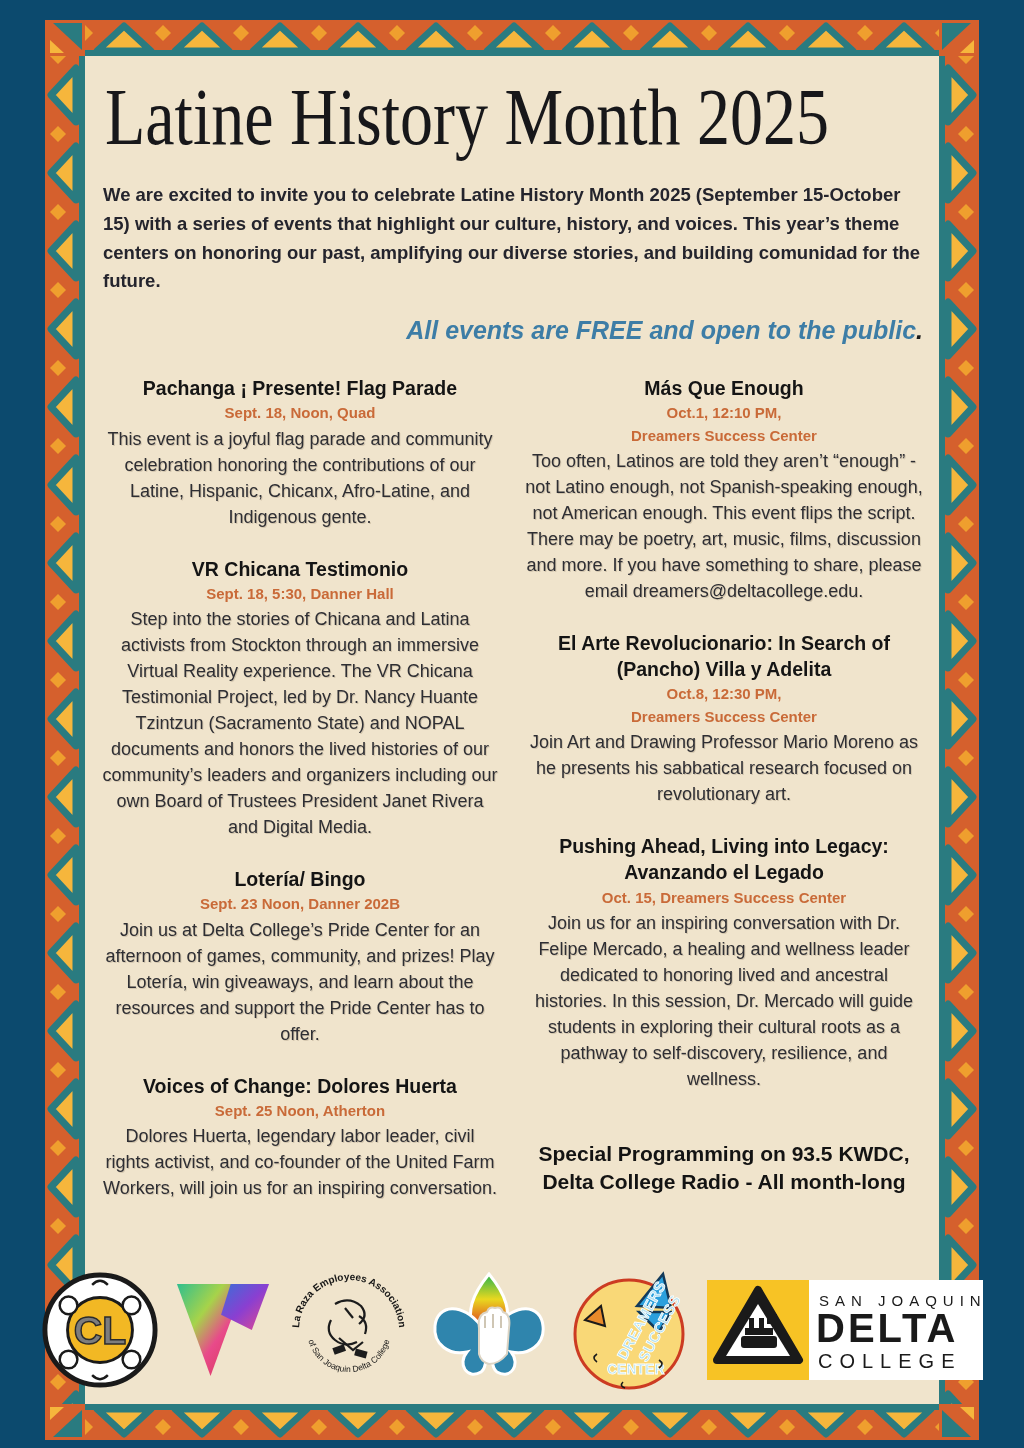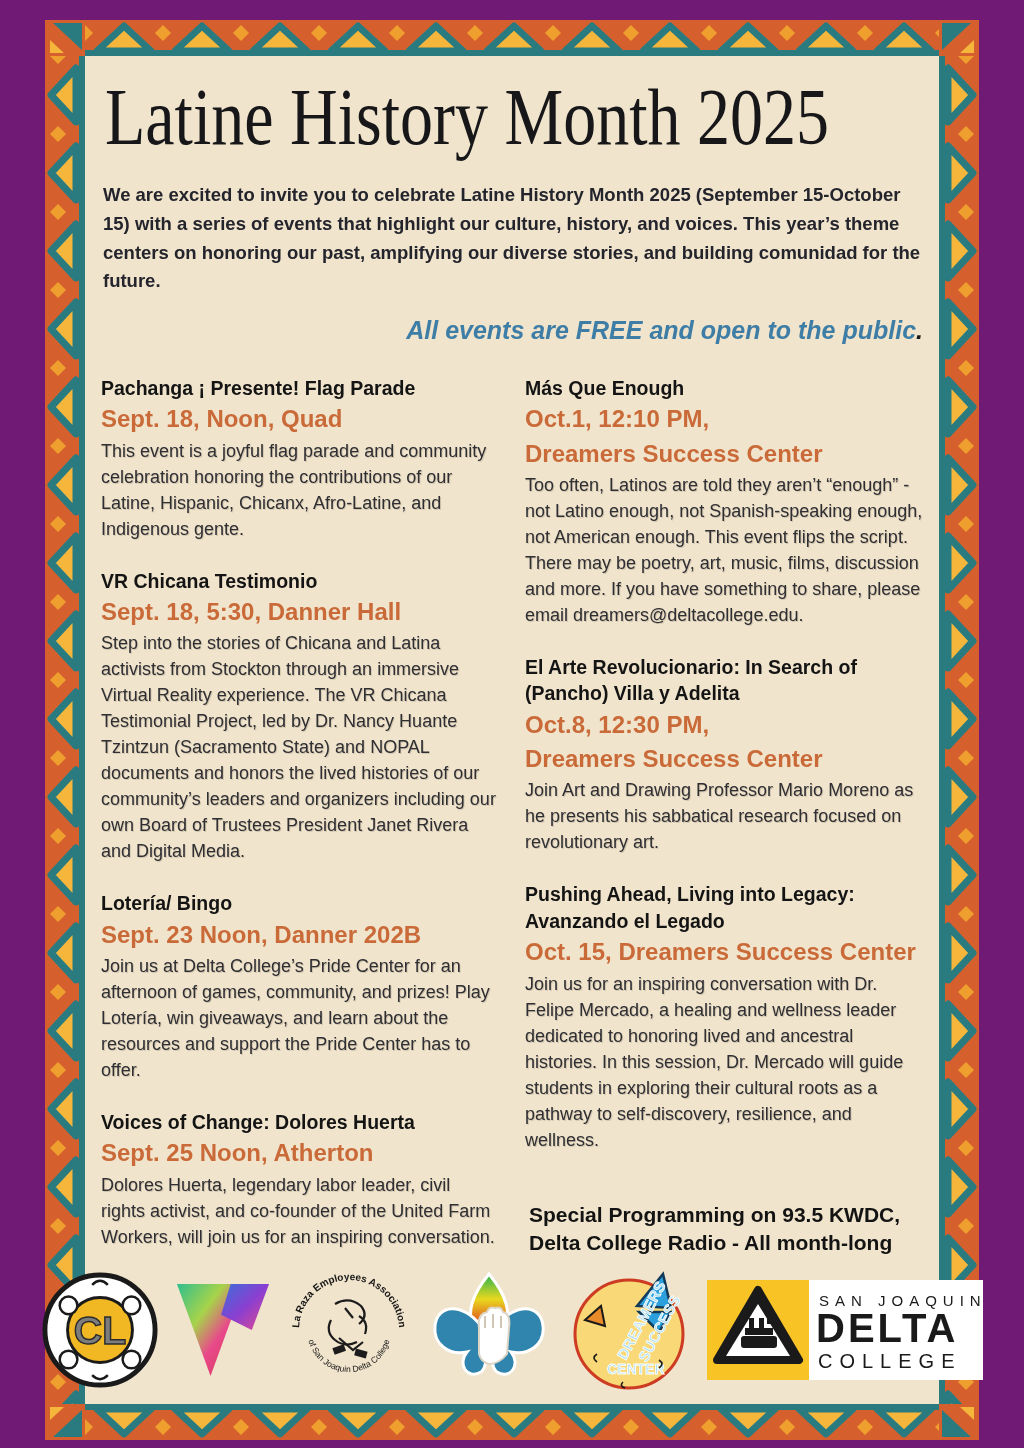--- a/index.html
+++ b/index.html
@@ -1,17 +1,17 @@
 <!DOCTYPE html>
 <html><head>
 <meta charset="utf-8">
 <style>
   html,body{margin:0;padding:0;}
   body{background:#e8e0cd;font-family:"Liberation Sans", sans-serif;}
-  .page{position:relative;width:1024px;height:1448px;background:#701a75;overflow:hidden;margin:0 auto;}
+  .page{position:relative;width:1024px;height:1448px;background:#0c4a6e;overflow:hidden;margin:0 auto;}
 
   
   .b-strip{position:absolute;display:block;}
   .b-top{left:85px;top:20px;width:854px;height:36px;}
   .b-bottom{left:85px;top:1404px;width:854px;height:36px;}
   .b-left{left:45px;top:56px;width:40px;height:1348px;}
   .b-right{left:939px;top:56px;width:40px;height:1348px;}
   .b-corner{position:absolute;width:40px;height:36px;}
   .c-tl{left:45px;top:20px;}
   .c-tr{left:939px;top:20px;}
@@ -21,24 +21,24 @@
   
   .content{position:absolute;left:85px;top:56px;width:854px;height:1348px;background:#f0e4cc;box-sizing:border-box;padding:0 16px;}
 
   h1.title{margin:30px 0 0 4px;font-family:"Liberation Serif", serif;font-weight:400;color:#17171a;
     font-size:66px;letter-spacing:0px;line-height:1.05;transform:scaleY(1.22);transform-origin:0 75%;}
   .intro{margin:26px 4px 0 2px;width:824px;font-weight:bold;font-size:18.5px;line-height:1.55;color:#24242d;}
   .free-line{margin:20px 0 0;text-align:right;font-size:25px;font-weight:bold;font-style:italic;color:#3d7da6;}
   .free-line .period{color:#1a1a1a;}
 
   .columns{display:flex;gap:26px;margin-top:30px;}
-  .col{flex:1;min-width:0;}
+  .col{flex:1;min-width:0;text-align:center;}
   .event{margin:0 0 26px;}
   .ev-title{margin:0;font-size:19.5px;font-weight:bold;color:#141414;line-height:1.35;}
-  .ev-when{margin:2px 0 0;font-size:24px;font-weight:bold;color:#c96a38;line-height:1.35;}
+  .ev-when{margin:2px 0 0;font-size:15px;font-weight:bold;color:#c96a38;line-height:1.35;}
   .ev-desc{margin:2px 0 0;font-size:18px;line-height:26px;color:#2e2e33;text-shadow:1px 1px 0 rgba(110,90,70,0.22);}
   .special-note{margin:48px 4px 0;font-size:21px;font-weight:bold;color:#131313;line-height:1.35;}
 
   .logos{position:absolute;left:10px;right:10px;bottom:6px;height:136px;display:flex;justify-content:center;align-items:center;gap:16px;}
   .logo{flex:0 0 auto;}
 </style>
 </head>
 <body>
 
 <div class="page">

